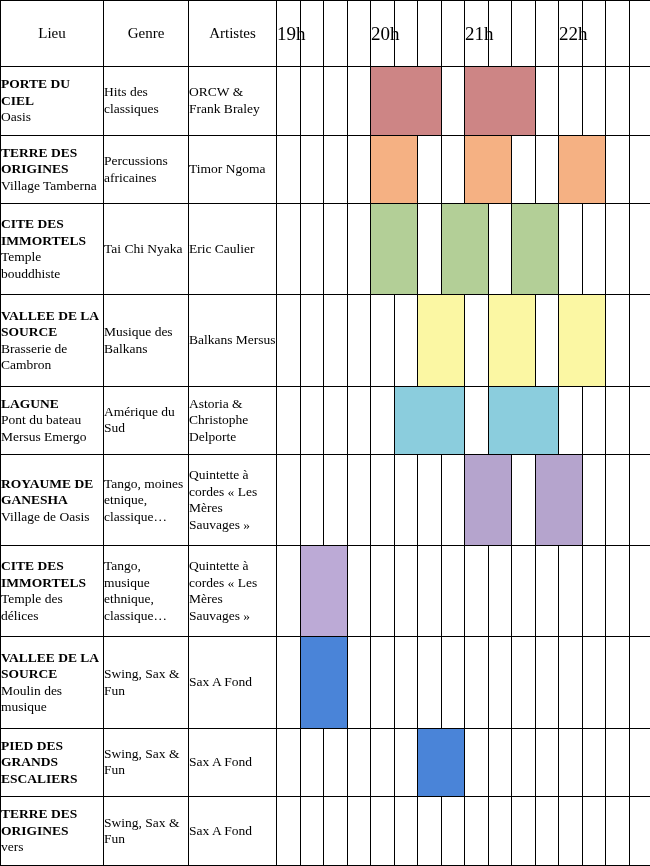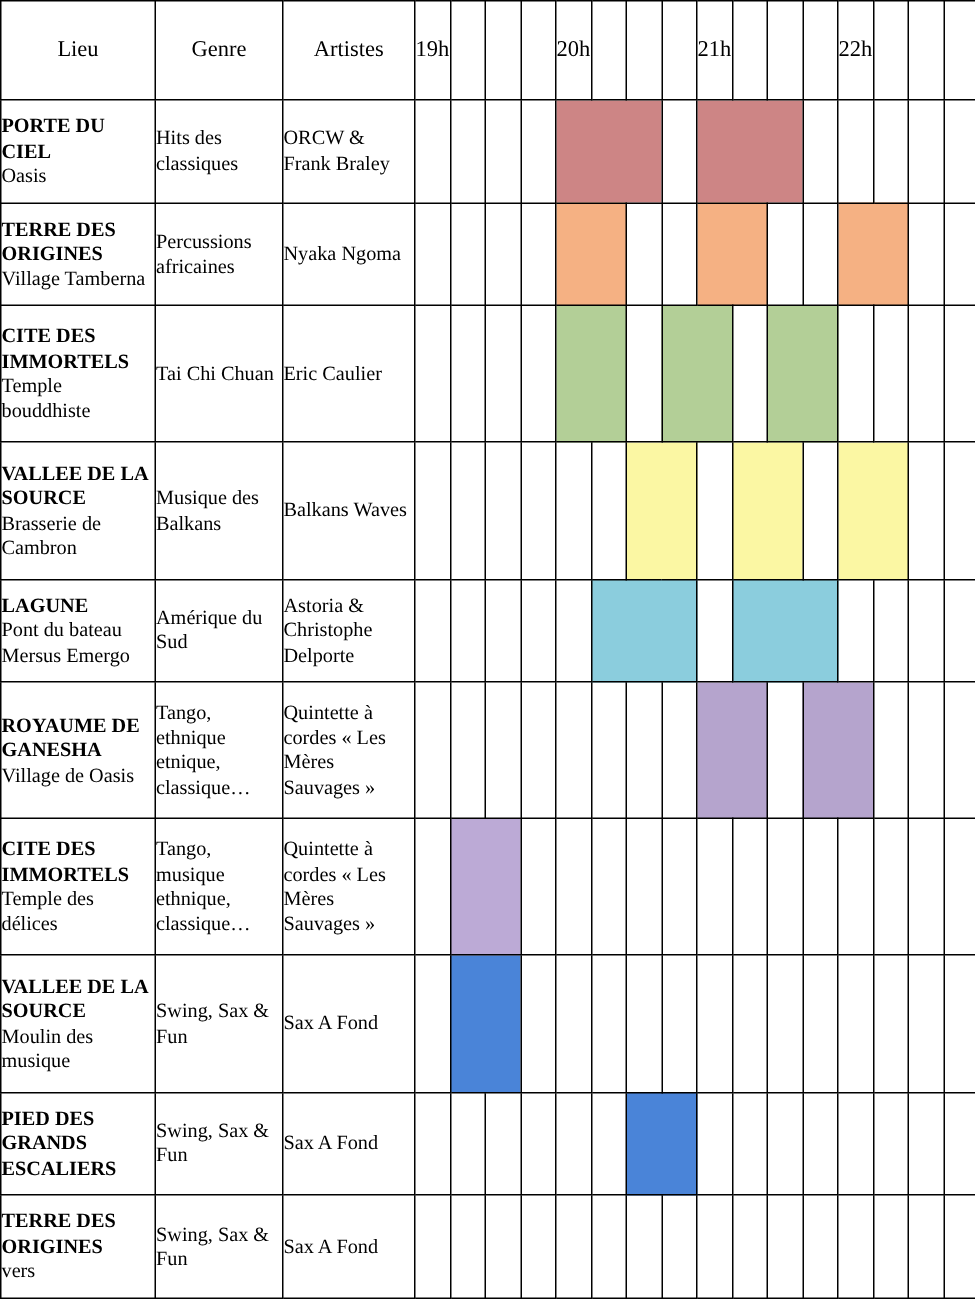--- a/index.html
+++ b/index.html
@@ -41,21 +41,21 @@
     text-align: center;
   }
   th.col-lieu, th.col-genre, th.col-artistes {
     font-size: 15px;
   }
   th.hour {
     border-left: 1px solid #000000;
     border-right: 1px solid #cfcfcf;
     text-align: left;
     padding-left: 6px;
-    font-size: 15px;
+    font-size: 19px;
   }
   th.hour-sub {
     border-left: 1px solid #cfcfcf;
     border-right: 1px solid #cfcfcf;
   }
   th.hour-sub-last {
     border-left: 1px solid #cfcfcf;
     border-right: 1px solid #000000;
   }
   
@@ -167,41 +167,41 @@
           <td class="slot"></td>
           <td class="slot"></td>
           <td class="slot hourend"></td>
         </tr>
         <tr>
           <td class="lieu">
             <div class="place">TERRE DES ORIGINES</div>
             <div class="sub">Village Tamberna</div>
           </td>
           <td class="genre">Percussions africaines</td>
-          <td class="artistes">Nyaka Ngoma</td>
+          <td class="artistes">Timor Ngoma</td>
           <td class="slot hourstart"></td>
           <td class="slot"></td>
           <td class="slot"></td>
           <td class="slot hourend"></td>
           <td class="slot hourstart" colspan="2" style="background: rgb(245, 177, 131);"></td>
           <td class="slot"></td>
           <td class="slot hourend"></td>
           <td class="slot hourstart" colspan="2" style="background: rgb(245, 177, 131);"></td>
           <td class="slot"></td>
           <td class="slot hourend"></td>
           <td class="slot hourstart" colspan="2" style="background: rgb(245, 177, 131);"></td>
           <td class="slot"></td>
           <td class="slot hourend"></td>
         </tr>
         <tr>
           <td class="lieu">
             <div class="place">CITE DES IMMORTELS</div>
             <div class="sub">Temple bouddhiste</div>
           </td>
-          <td class="genre">Tai Chi Chuan</td>
+          <td class="genre">Tai Chi Nyaka</td>
           <td class="artistes">Eric Caulier</td>
           <td class="slot hourstart"></td>
           <td class="slot"></td>
           <td class="slot"></td>
           <td class="slot hourend"></td>
           <td class="slot hourstart" colspan="2" style="background: rgb(179, 207, 151);"></td>
           <td class="slot"></td>
           <td class="slot" colspan="2" style="background: rgb(179, 207, 151);"></td>
           <td class="slot"></td>
           <td class="slot hourend" colspan="2" style="background: rgb(179, 207, 151);"></td>
@@ -209,21 +209,21 @@
           <td class="slot"></td>
           <td class="slot"></td>
           <td class="slot hourend"></td>
         </tr>
         <tr>
           <td class="lieu">
             <div class="place">VALLEE DE LA SOURCE</div>
             <div class="sub">Brasserie de Cambron</div>
           </td>
           <td class="genre">Musique des Balkans</td>
-          <td class="artistes">Balkans Waves</td>
+          <td class="artistes">Balkans Mersus</td>
           <td class="slot hourstart"></td>
           <td class="slot"></td>
           <td class="slot"></td>
           <td class="slot hourend"></td>
           <td class="slot hourstart"></td>
           <td class="slot"></td>
           <td class="slot hourend" colspan="2" style="background: rgb(251, 247, 163);"></td>
           <td class="slot hourstart"></td>
           <td class="slot" colspan="2" style="background: rgb(251, 247, 163);"></td>
           <td class="slot hourend"></td>
@@ -249,21 +249,21 @@
           <td class="slot hourstart"></td>
           <td class="slot"></td>
           <td class="slot"></td>
           <td class="slot hourend"></td>
         </tr>
         <tr>
           <td class="lieu">
             <div class="place">ROYAUME DE GANESHA</div>
             <div class="sub">Village de Oasis</div>
           </td>
-          <td class="genre">Tango, ethnique etnique, classique…</td>
+          <td class="genre">Tango, moines etnique, classique…</td>
           <td class="artistes">Quintette à cordes « Les Mères Sauvages »</td>
           <td class="slot hourstart"></td>
           <td class="slot"></td>
           <td class="slot"></td>
           <td class="slot hourend"></td>
           <td class="slot hourstart"></td>
           <td class="slot"></td>
           <td class="slot"></td>
           <td class="slot hourend"></td>
           <td class="slot hourstart" colspan="2" style="background: rgb(181, 164, 205);"></td>

